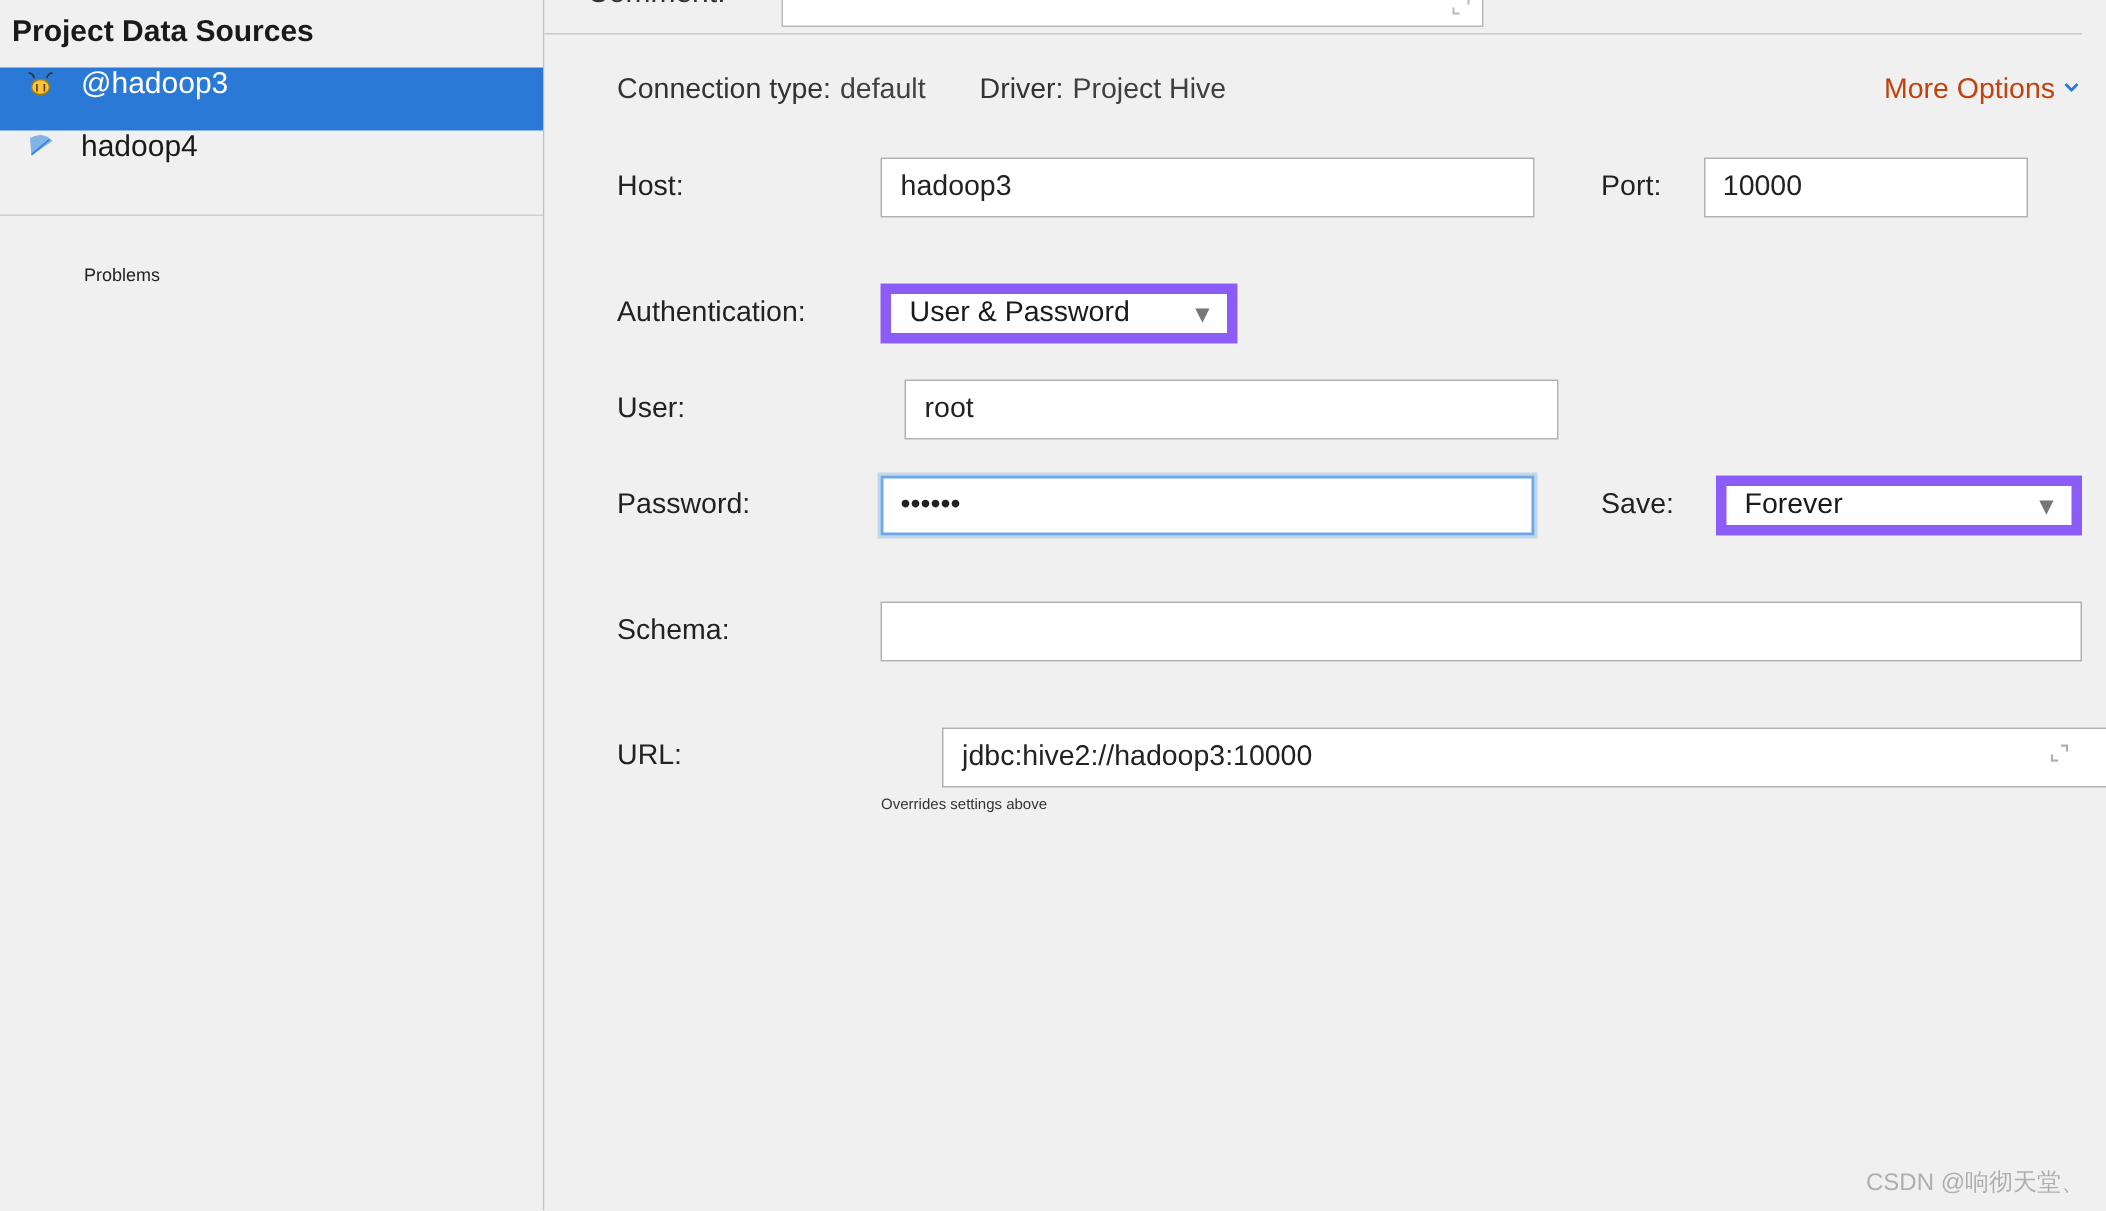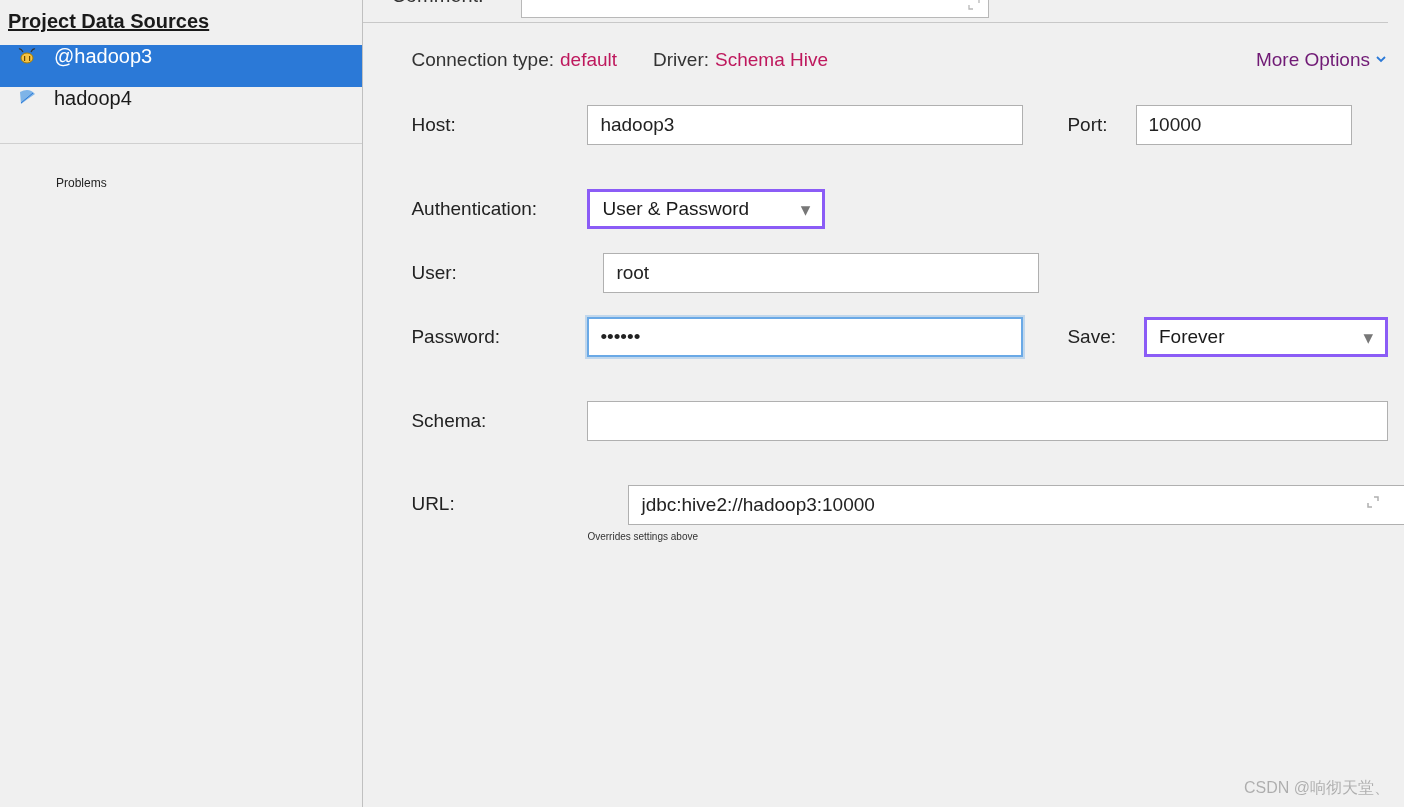--- a/index.html
+++ b/index.html
@@ -18,21 +18,20 @@
       height: 100%;
       background: #f0f0f0;
       border-right: 1px solid #c0c0c0;
       display: flex;
       flex-direction: column;
     }
     .sidebar-title {
       font-weight: bold;
       font-size: 20px;
       padding: 10px 8px 12px 8px;
-      text-decoration: underline;
     }
     .tree-item {
       display: flex;
       align-items: flex-start;
       height: 42px;
       padding-left: 16px;
       font-size: 20px;
       cursor: pointer;
     }
     .tree-item.selected {
@@ -114,22 +113,22 @@
       margin-left: 0;
     }
 
     .conn-row {
       display: flex;
       align-items: center;
       margin: 26px 0 0 48px;
       font-size: 19px;
     }
     .conn-label { color: #333; margin-right: 6px; }
-    .conn-link { color: #be185d; cursor: pointer; text-align: right; }
-    .more-opts { margin-left: auto; color: #701a75; cursor: pointer; display: flex; align-items: center; gap: 4px; text-align: right; }
+    .conn-link { color: #404040; cursor: pointer; text-align: right; }
+    .more-opts { margin-left: auto; color: #c2410c; cursor: pointer; display: flex; align-items: center; gap: 4px; text-align: right; }
 
     .form {
       margin: 34px 0 0 48px;
       display: flex;
       flex-direction: column;
       gap: 24px;
     }
     .frow {
       display: flex;
       align-items: center;
@@ -149,21 +148,21 @@
       outline: none;
     }
     .finput.focused {
       border: 2px solid #6aa9e6;
       box-shadow: 0 0 0 2px rgba(106,169,230,0.35);
       padding: 0 11px;
     }
     .fselect {
       height: 40px;
       background: #fff;
-      border: 3px solid #8b5cf6;
+      border: 7px solid #8b5cf6;
       font-size: 19px;
       padding: 0 12px;
       display: flex;
       align-items: center;
       justify-content: space-between;
       cursor: pointer;
     }
     .fselect .caret { color: #777; }
     .url-wrap { position: relative; flex: 1; }
     .url-note {
@@ -235,21 +234,21 @@
     </div>
   </div>
 
   <div class="tabs-underline"></div>
 
   <div class="conn-row">
     <span class="conn-label">Connection type:</span>
     <span class="conn-link">default</span>
     <span style="width:36px;"></span>
     <span class="conn-label">Driver:</span>
-    <span class="conn-link">Schema Hive</span>
+    <span class="conn-link">Project Hive</span>
     <span class="more-opts">
       <span>More Options</span>
       <span>
         <svg width="14" height="14" viewBox="0 0 14 14">
             <path d="M3 5 L7 9 L11 5" stroke="#2b79d7" stroke-width="1.8" fill="none"></path>
           </svg>
       </span>
     </span>
   </div>
 

